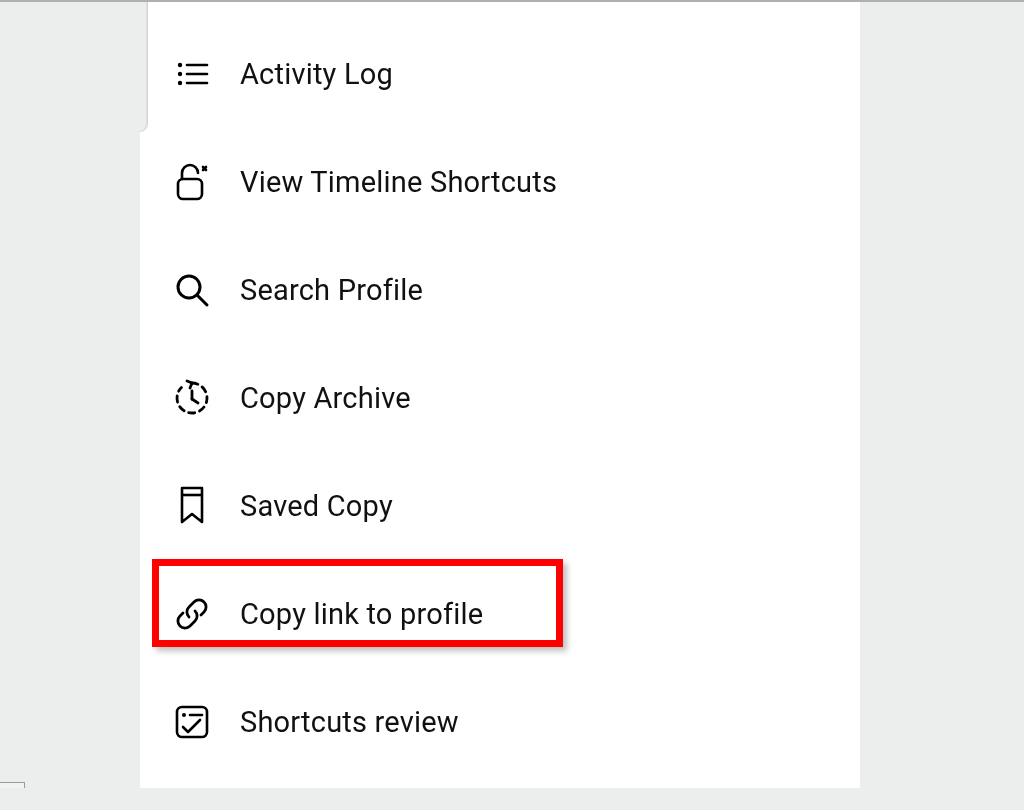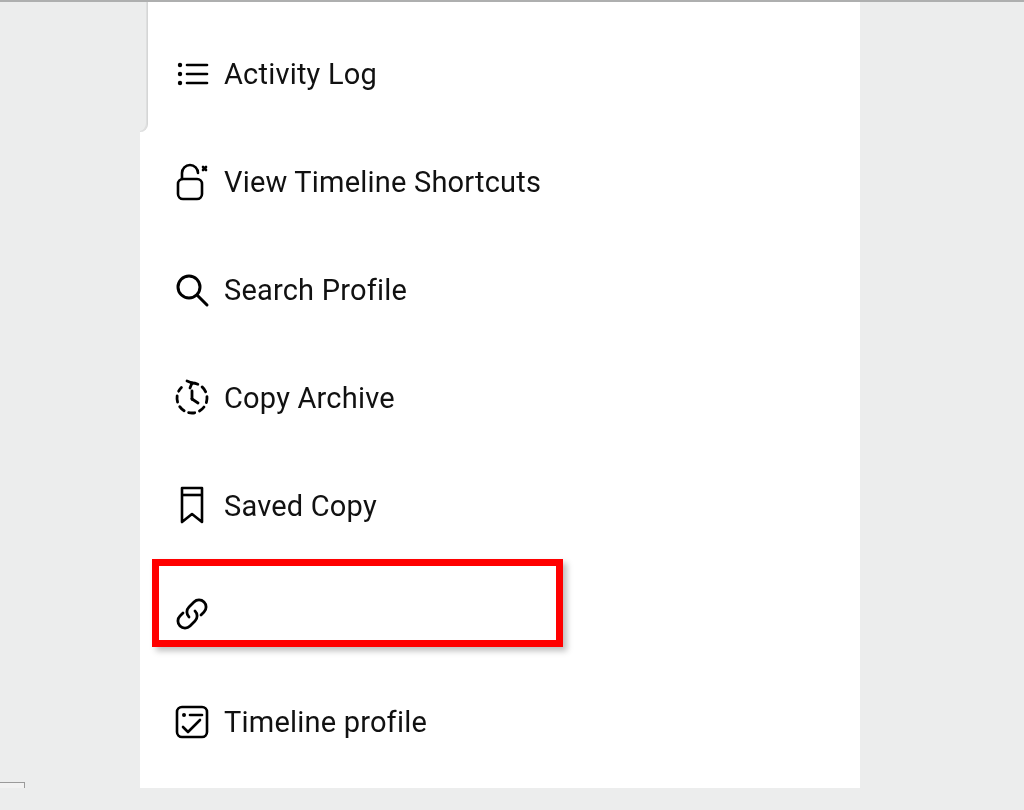--- a/index.html
+++ b/index.html
@@ -68,21 +68,21 @@
       justify-content: center;
       align-items: center;
     }
     .menu-item svg {
       display: block;
     }
     .menu-label {
       font-size: 29px;
       color: #111;
       letter-spacing: 0.2px;
-      margin-left: 10px;
+      margin-left: 26px;
       line-height: 1;
     }
     .highlight {
       position: absolute;
       border: 7px solid #ff0000;
       box-shadow: 4px 4px 6px rgba(0,0,0,0.25);
       pointer-events: none;
     }
   </style>
 </head>
@@ -152,32 +152,33 @@
       <span class="menu-label">Saved Copy</span>
     </div>
 
     <div class="menu-item">
       <span class="icon-wrap">
         <svg width="40" height="40" viewBox="0 0 40 40" fill="none" stroke="#000" stroke-width="2.8" stroke-linecap="round">
           <path d="M17 23 a7 7 0 0 1 0 -10 l5 -5 a7 7 0 0 1 10 10 l-3 3"></path>
           <path d="M23 17 a7 7 0 0 1 0 10 l-5 5 a7 7 0 0 1 -10 -10 l3 -3"></path>
         </svg>
       </span>
+      <span class="menu-label">Copy link to profile</span>
     </div>
 
     <div class="menu-item">
       <span class="icon-wrap">
         <svg width="38" height="38" viewBox="0 0 38 38" fill="none" stroke="#000" stroke-width="2.6" stroke-linecap="round" stroke-linejoin="round">
           <rect x="4" y="4" width="30" height="30" rx="5"></rect>
           <circle cx="11" cy="12" r="2" fill="#000" stroke="none"></circle>
           <line x1="17" y1="12" x2="29" y2="12"></line>
           <path d="M10 24 l5 5 l12 -12"></path>
         </svg>
       </span>
-      <span class="menu-label">Timeline profile</span>
+      <span class="menu-label">Shortcuts review</span>
     </div>
 
   </div>
 </div>
 
 <div class="highlight" style="left: 152px; top: 559px; width: 411px; height: 88px; border-color: rgb(255, 0, 0);"></div>
 
 <div class="page-border"></div>
 <div class="left-stub"></div>
 

